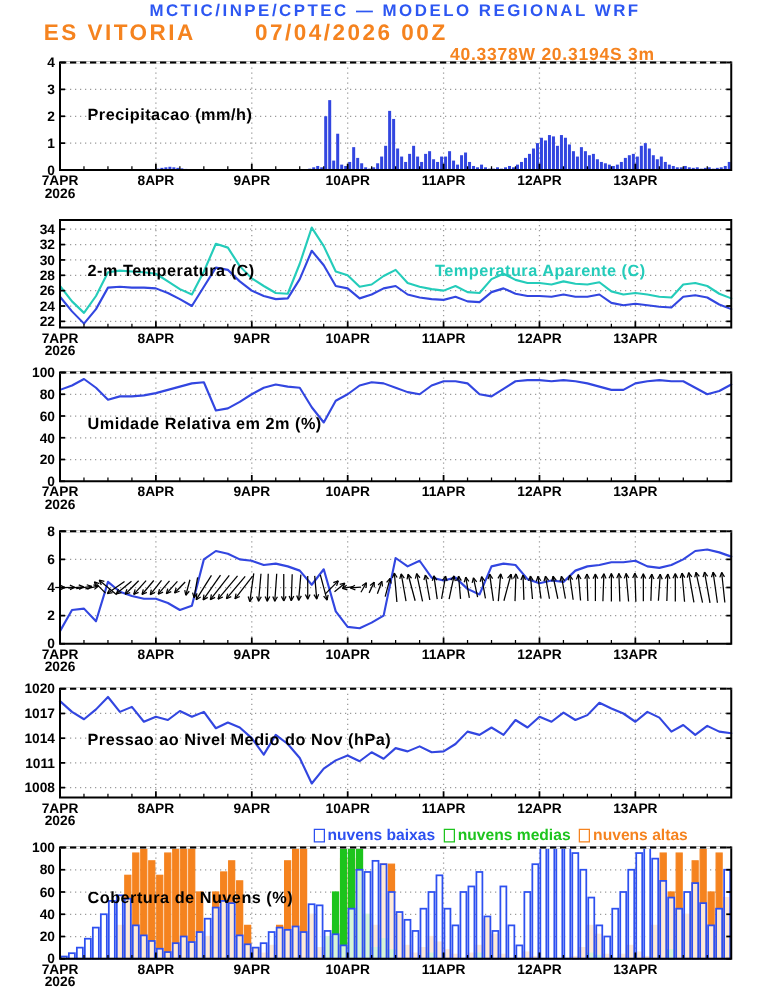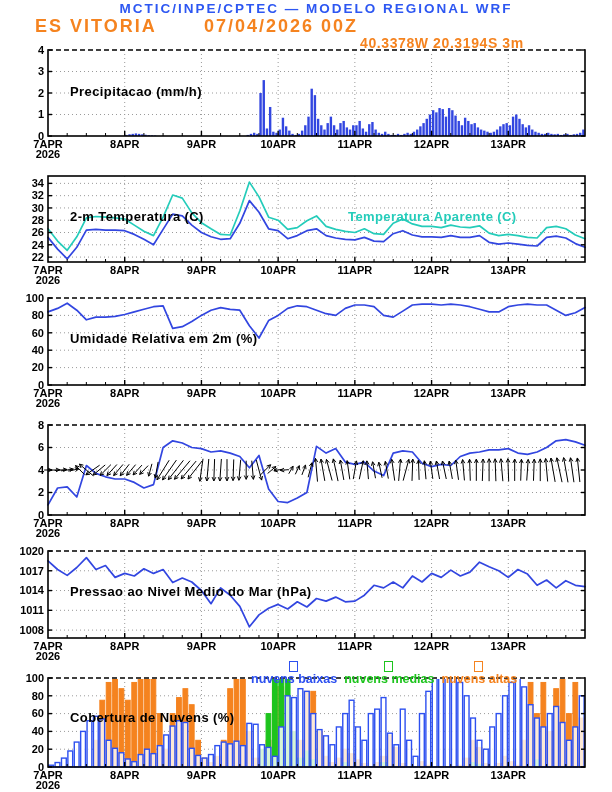--- a/index.html
+++ b/index.html
@@ -6,21 +6,21 @@
   .page{position:relative;width:612px;height:792px;background:#fff;overflow:hidden;
         font-family:"Liberation Sans",sans-serif;}
   .hdr1{position:absolute;top:1px;left:0;width:612px;text-align:center;
         font-size:13.5px;font-weight:bold;letter-spacing:2px;white-space:pre;padding-left:10px;}
   .hdr2{position:absolute;top:16px;font-size:18px;font-weight:bold;letter-spacing:2px;white-space:pre;}
   .station{left:35px}
   .run{left:204px}
   .coords{position:absolute;top:35px;left:360px;font-size:14px;font-weight:bold;letter-spacing:0.6px;}
   .ptitle{position:absolute;left:70px;font-size:13px;font-weight:bold;letter-spacing:0.4px;color:#000;white-space:pre;margin-top:48px;}
   .legend{position:absolute;left:251px;display:flex;align-items:center;font-size:12.5px;font-weight:bold;}
-  .litem{display:flex;align-items:center;margin-right:7px;flex-direction:column;}
+  .litem{display:flex;align-items:center;margin-right:7px;}
   .swatch{width:7px;height:9px;border:1.6px solid #000;display:inline-block;margin-right:2px;background:#fff;}
   svg{position:absolute;top:0;left:0;}
 </style>
 </head>
 <body>
 
 <div class="page">
 
   <svg id="chart" width="612" height="792">
       <g font-family="&quot;Liberation Sans&quot;,sans-serif" font-weight="bold">
@@ -968,21 +968,21 @@
 
   <div class="hdr1" style="color: rgb(45, 87, 242);">MCTIC/INPE/CPTEC — MODELO REGIONAL WRF</div>
   <div class="hdr2 station" style="color: rgb(245, 131, 31);">ES VITORIA</div>
   <div class="hdr2 run" style="color: rgb(245, 131, 31);">07/04/2026 00Z</div>
   <div class="coords" style="color: rgb(245, 131, 31);">40.3378W 20.3194S 3m</div>
 
   <div class="ptitle" style="top:36px">Precipitacao (mm/h)</div>
   <div class="ptitle" style="top:161px">2-m Temperatura (C)</div>
   <div class="ptitle" style="top: 161px; left: 348px; color: rgb(36, 204, 186);">Temperatura Aparente (C)</div>
   <div class="ptitle" style="top:283px">Umidade Relativa em 2m (%)</div>
-  <div class="ptitle" style="top:536px">Pressao ao Nivel Medio do Mar (hPa)</div>
+  <div class="ptitle" style="top:536px">Pressao ao Nivel Medio do Nov (hPa)</div>
   <div class="ptitle" style="top:662px">Cobertura de Nuvens (%)</div>
 
   <div class="legend" style="top:661px">
     <span class="litem">
       <span class="swatch" style="border-color: rgb(45, 80, 240);"></span>
       <span style="color: rgb(45, 80, 240);">nuvens baixas</span>
     </span>
     <span class="litem">
       <span class="swatch" style="border-color: rgb(29, 196, 29);"></span>
       <span style="color: rgb(29, 196, 29);">nuvens medias</span>

